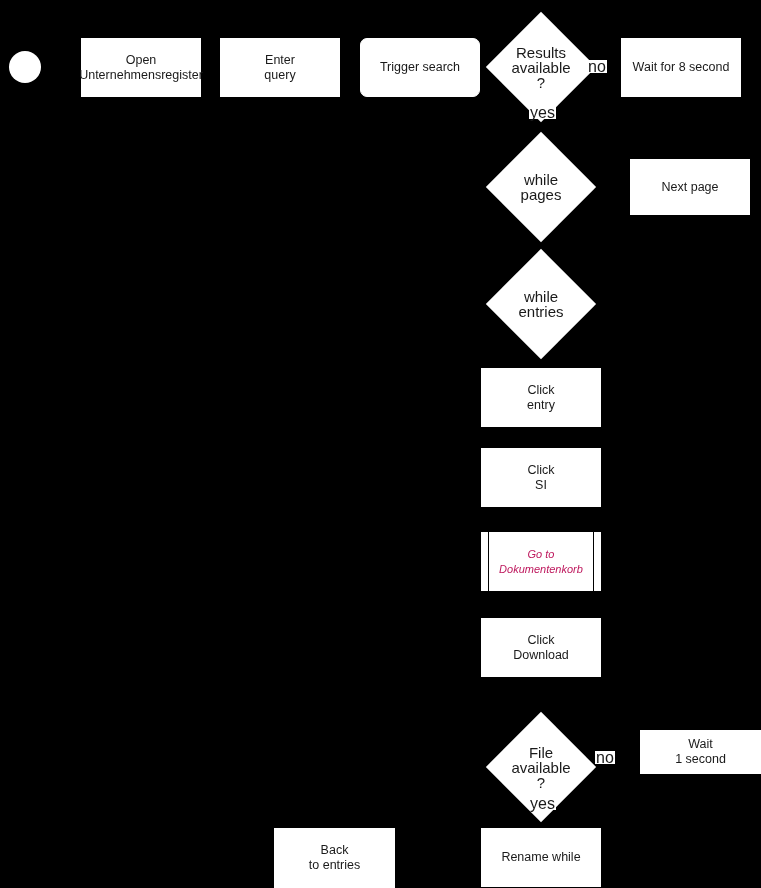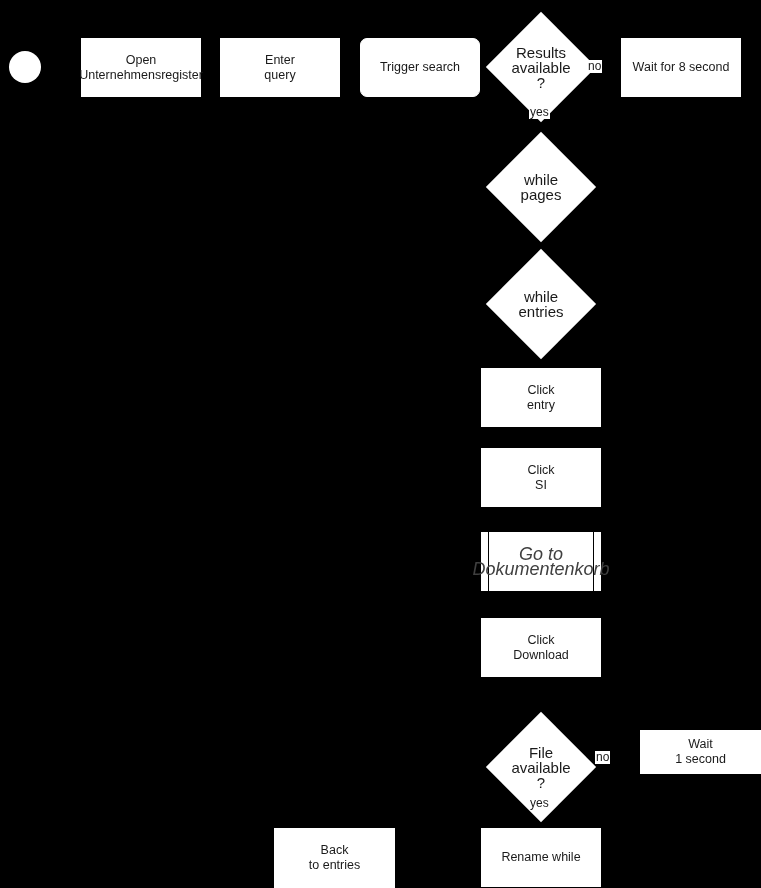--- a/index.html
+++ b/index.html
@@ -39,23 +39,23 @@
   .start-node {
     position: absolute;
     background: #ffffff;
     border-radius: 50%;
     box-sizing: border-box;
   }
   .subprocess {
     position: absolute;
     box-sizing: border-box;
     background: #ffffff;
-    color: #404040;
+    color: #be185d;
     font-style: italic;
-    font-size: 18px;
+    font-size: 11px;
     line-height: 15px;
     white-space: pre-line;
     text-align: center;
   }
   .subprocess .sp-inner {
     position: absolute;
     top: 0;
     bottom: 0;
     left: 7px;
     right: 7px;
@@ -84,21 +84,21 @@
     text-align: center;
     color: #1a1a1a;
     font-size: 15px;
     line-height: 15px;
     white-space: pre-line;
   }
   .edge-label {
     position: absolute;
     background: #ffffff;
     color: #1a1a1a;
-    font-size: 12px;
+    font-size: 16px;
     line-height: 13px;
     padding: 0 1px;
     white-space: nowrap;
   }
 </style>
 </head>
 <body>
 
 <div id="canvas">
 
@@ -132,20 +132,23 @@
   <div class="node process" style="left:621px; top:38px; width:120px; height:59px;">
     <span>Wait for 8 second</span>
   </div>
 
   <div class="decision" style="left:502px; top:148px; width:78px; height:78px;">
     <div class="dia-shape"></div>
     <div class="dia-text">while
 pages</div>
   </div>
 
+  <div class="node process" style="left:630px; top:159px; width:120px; height:56px;">
+    <span>Next page</span>
+  </div>
 
   <div class="decision" style="left:502px; top:265px; width:78px; height:78px;">
     <div class="dia-shape"></div>
     <div class="dia-text">while
 entries</div>
   </div>
 
   <div class="node process" style="left:481px; top:368px; width:120px; height:59px;">
     <span>Click
 entry</span>

